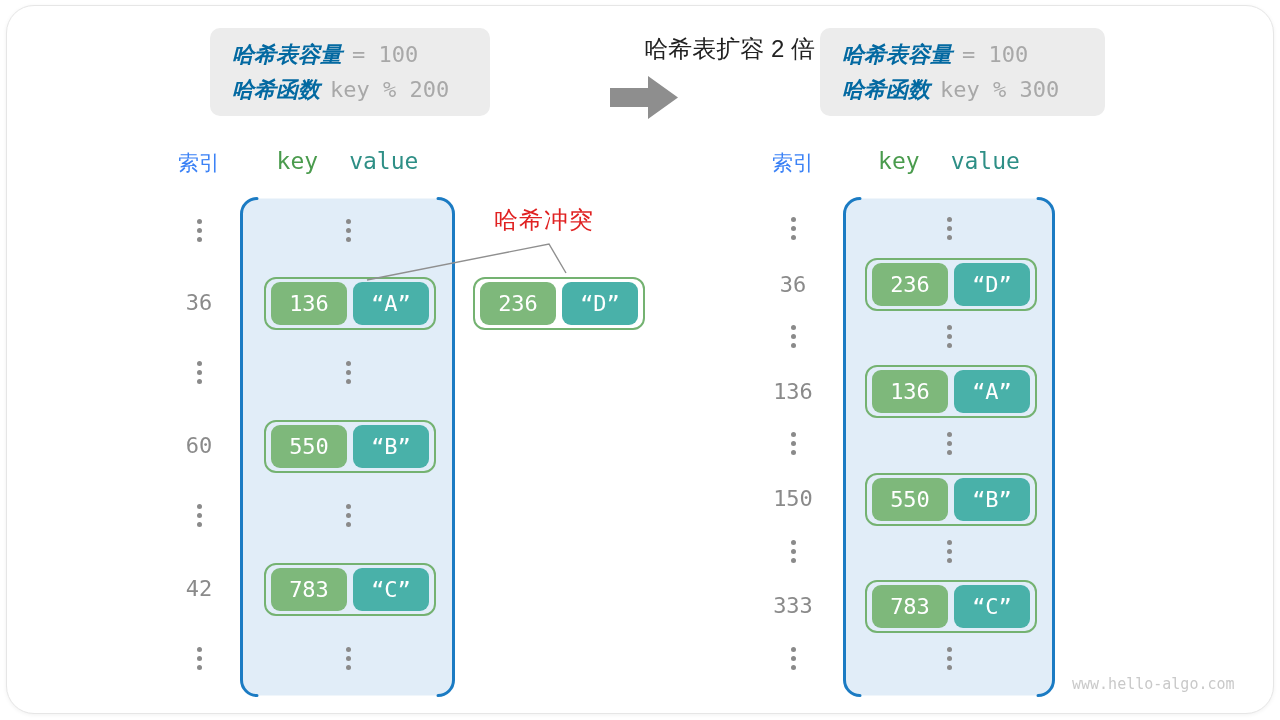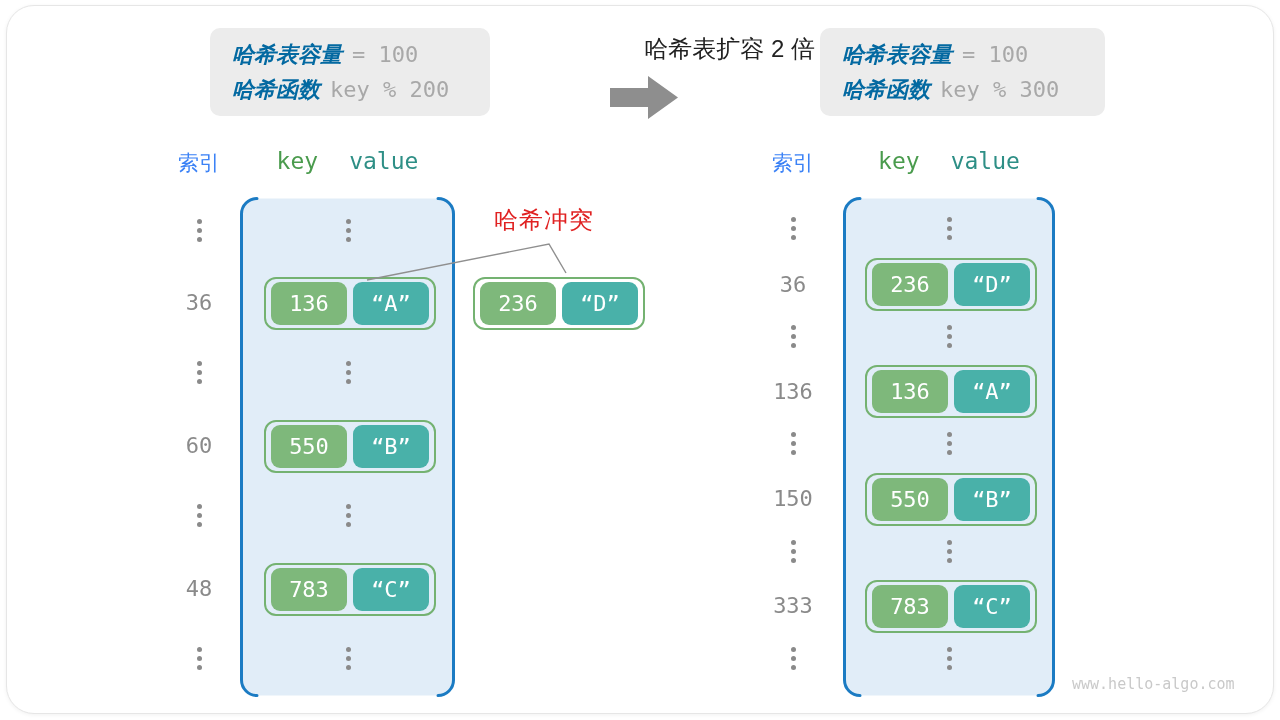--- a/index.html
+++ b/index.html
@@ -143,21 +143,21 @@
       <i></i>
       <i></i>
       <i></i>
     </div>
   <div class="idx-cell" style="left:170px; top:432px;">60</div>
   <div class="dots" style="left:170px; top:504px;">
       <i></i>
       <i></i>
       <i></i>
     </div>
-  <div class="idx-cell" style="left:170px; top:575px;">48</div>
+  <div class="idx-cell" style="left:170px; top:575px;">42</div>
   <div class="dots" style="left:170px; top:647px;">
       <i></i>
       <i></i>
       <i></i>
     </div>
 
   <div class="htable" style="left:240px; top:197px; width:215px; height:500px;">
     <svg class="bracket" width="215" height="500" viewBox="0 0 215 500">
       <rect x="1.5" y="1.5" width="212" height="497" rx="16" fill="#e1edf8"></rect>
       <path d="M17,1.5 A15.5,15.5 0 0 0 1.5,17 L1.5,483 A15.5,15.5 0 0 0 17,498.5" fill="none" stroke="#1b7bc3" stroke-width="3" stroke-linecap="round"></path>

